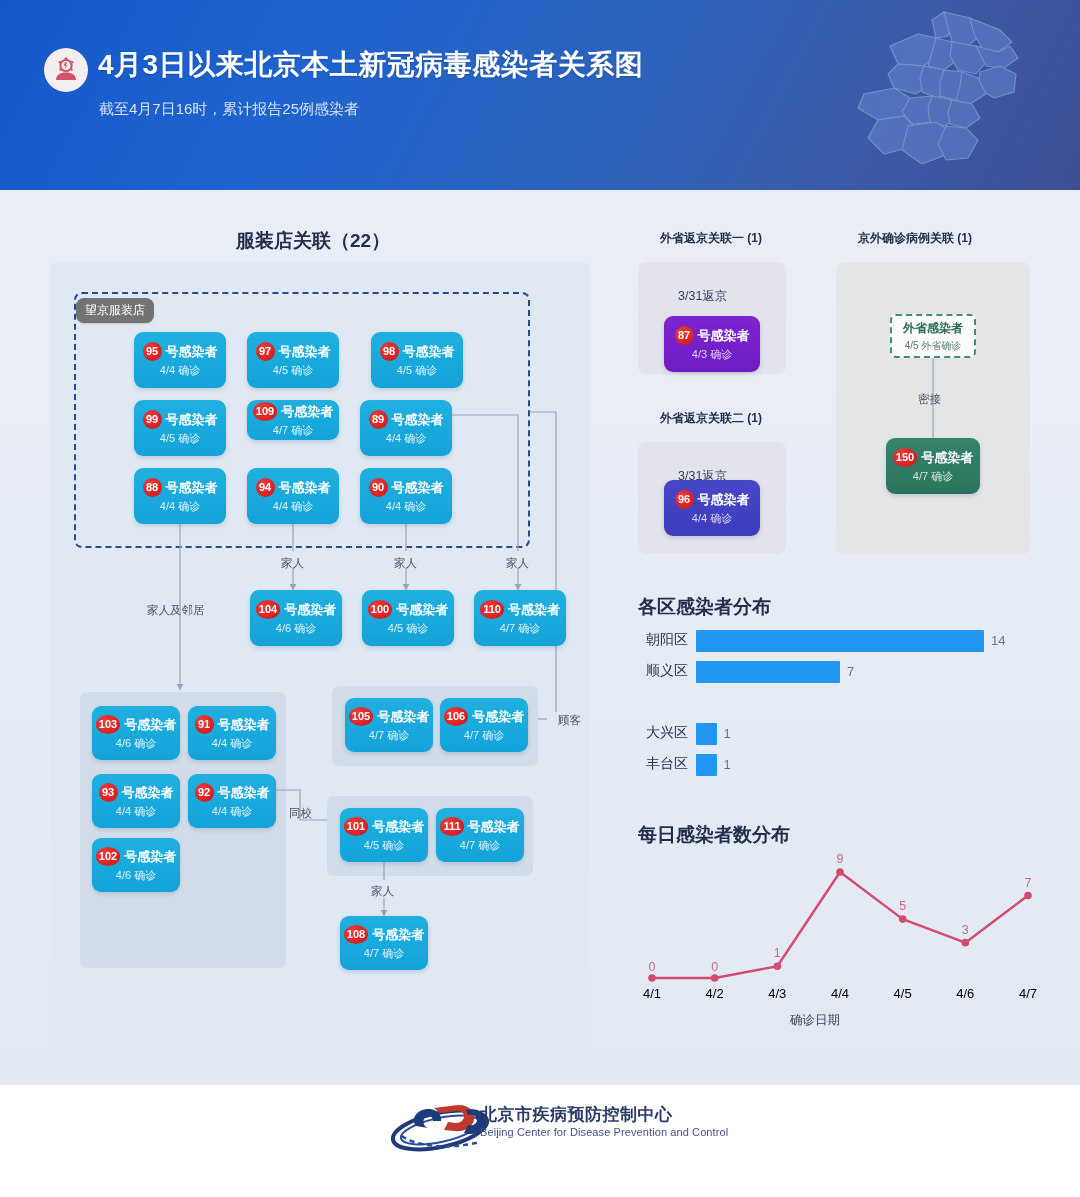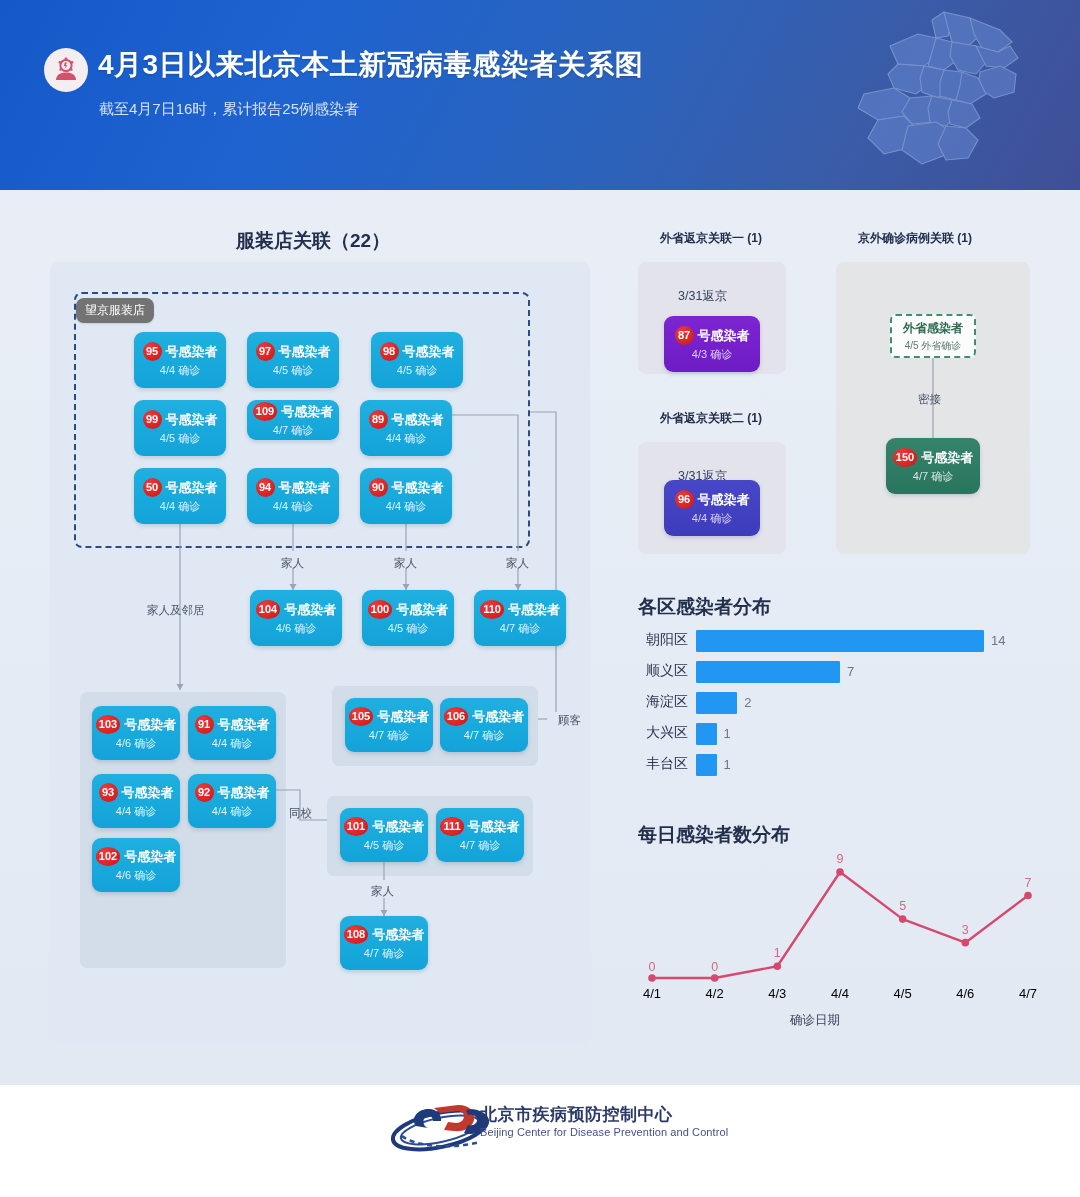--- a/index.html
+++ b/index.html
@@ -266,21 +266,21 @@
       </div>
       <div class="case case-cyan" style="left: 360px; top: 400px; width: 92px; height: 56px;">
         <div class="case-row">
           <span class="badge">89</span>
           <span class="case-label">号感染者</span>
         </div>
         <div class="case-date">4/4 确诊</div>
       </div>
       <div class="case case-cyan" style="left: 134px; top: 468px; width: 92px; height: 56px;">
         <div class="case-row">
-          <span class="badge">50</span>
+          <span class="badge">88</span>
           <span class="case-label">号感染者</span>
         </div>
         <div class="case-date">4/4 确诊</div>
       </div>
       <div class="case case-cyan" style="left: 247px; top: 468px; width: 92px; height: 56px;">
         <div class="case-row">
           <span class="badge">94</span>
           <span class="case-label">号感染者</span>
         </div>
         <div class="case-date">4/4 确诊</div>
@@ -422,25 +422,20 @@
   <div id="bar-chart" style="position:absolute; left:638px; top:630px; width:396px; height:162px;">
       <div class="bar-row" style="left: 0px; top: 0px; width: 396px;">
         <div class="bar-cat" style="right: 346px;">朝阳区</div>
         <div class="bar-fill" style="left: 58px; width: 288px; background: rgb(33, 150, 243);"></div>
         <div class="bar-val" style="left: 353px;">14</div>
       </div>
       <div class="bar-row" style="left: 0px; top: 31px; width: 396px;">
         <div class="bar-cat" style="right: 346px;">顺义区</div>
         <div class="bar-fill" style="left: 58px; width: 144px; background: rgb(33, 150, 243);"></div>
         <div class="bar-val" style="left: 209px;">7</div>
-      </div>
-      <div class="bar-row" style="left: 0px; top: 62px; width: 396px;">
-        <div class="bar-cat" style="right: 346px;">海淀区</div>
-        <div class="bar-fill" style="left: 58px; width: 41.1429px; background: rgb(33, 150, 243);"></div>
-        <div class="bar-val" style="left: 106.143px;">2</div>
       </div>
       <div class="bar-row" style="left: 0px; top: 93px; width: 396px;">
         <div class="bar-cat" style="right: 346px;">大兴区</div>
         <div class="bar-fill" style="left: 58px; width: 20.5714px; background: rgb(33, 150, 243);"></div>
         <div class="bar-val" style="left: 85.5714px;">1</div>
       </div>
       <div class="bar-row" style="left: 0px; top: 124px; width: 396px;">
         <div class="bar-cat" style="right: 346px;">丰台区</div>
         <div class="bar-fill" style="left: 58px; width: 20.5714px; background: rgb(33, 150, 243);"></div>
         <div class="bar-val" style="left: 85.5714px;">1</div>

